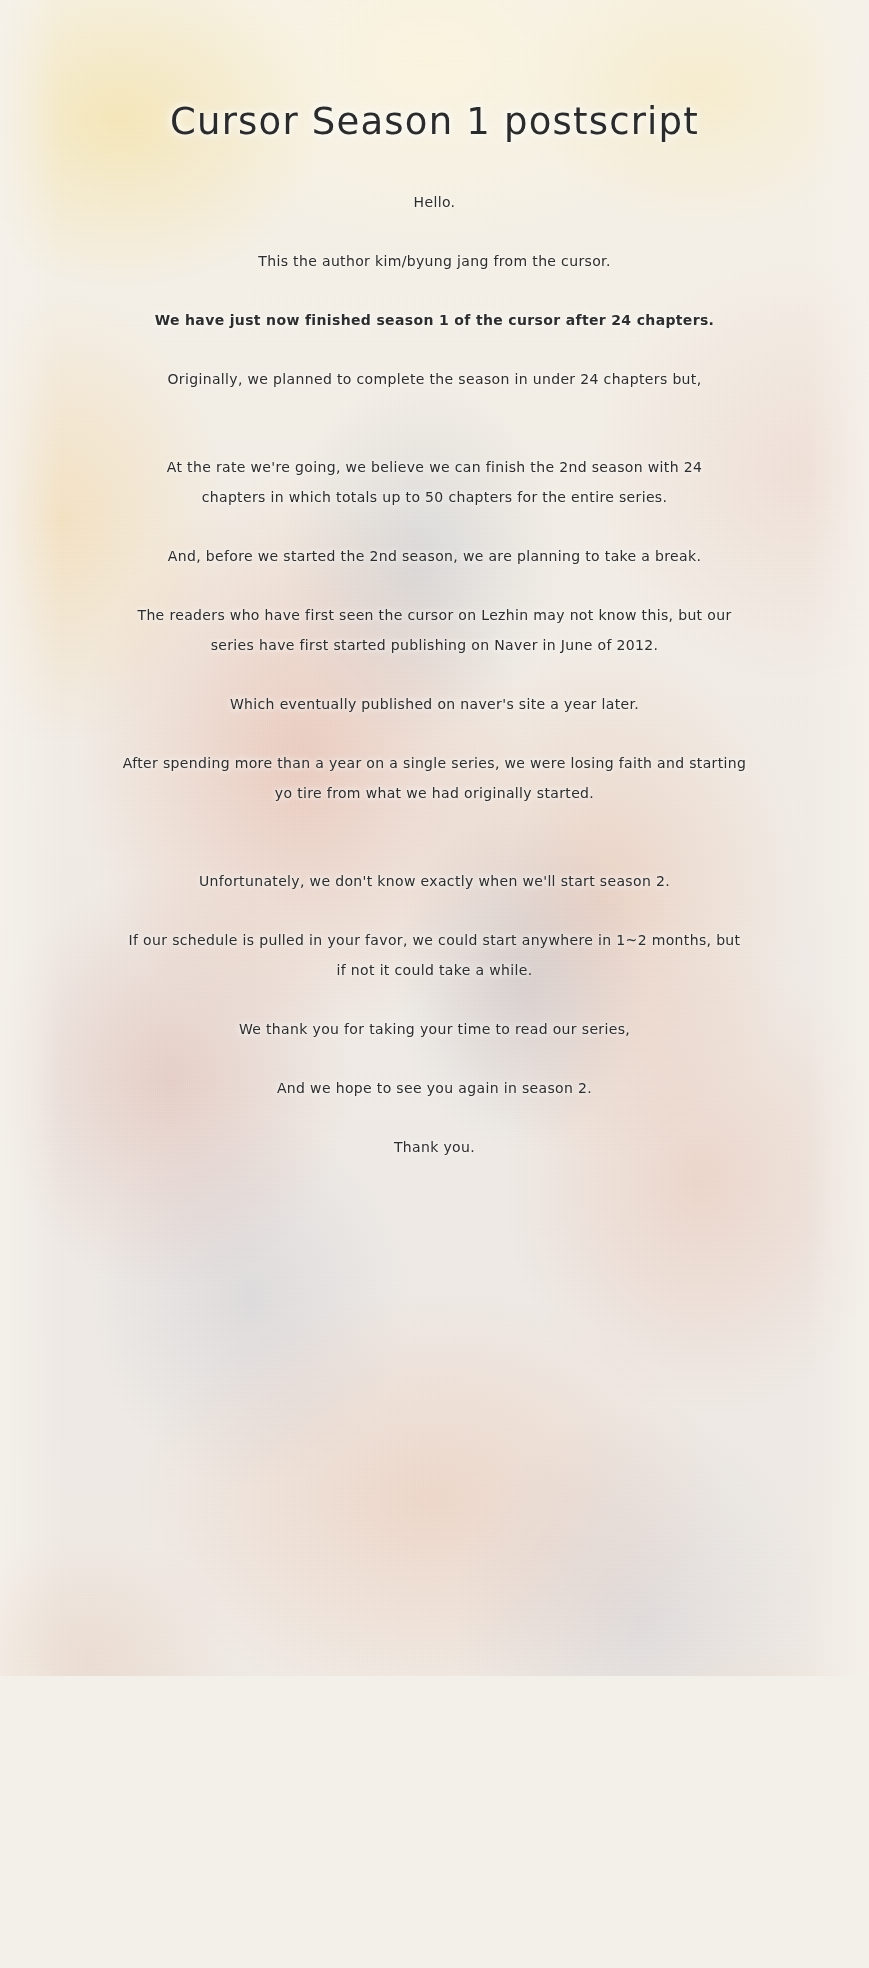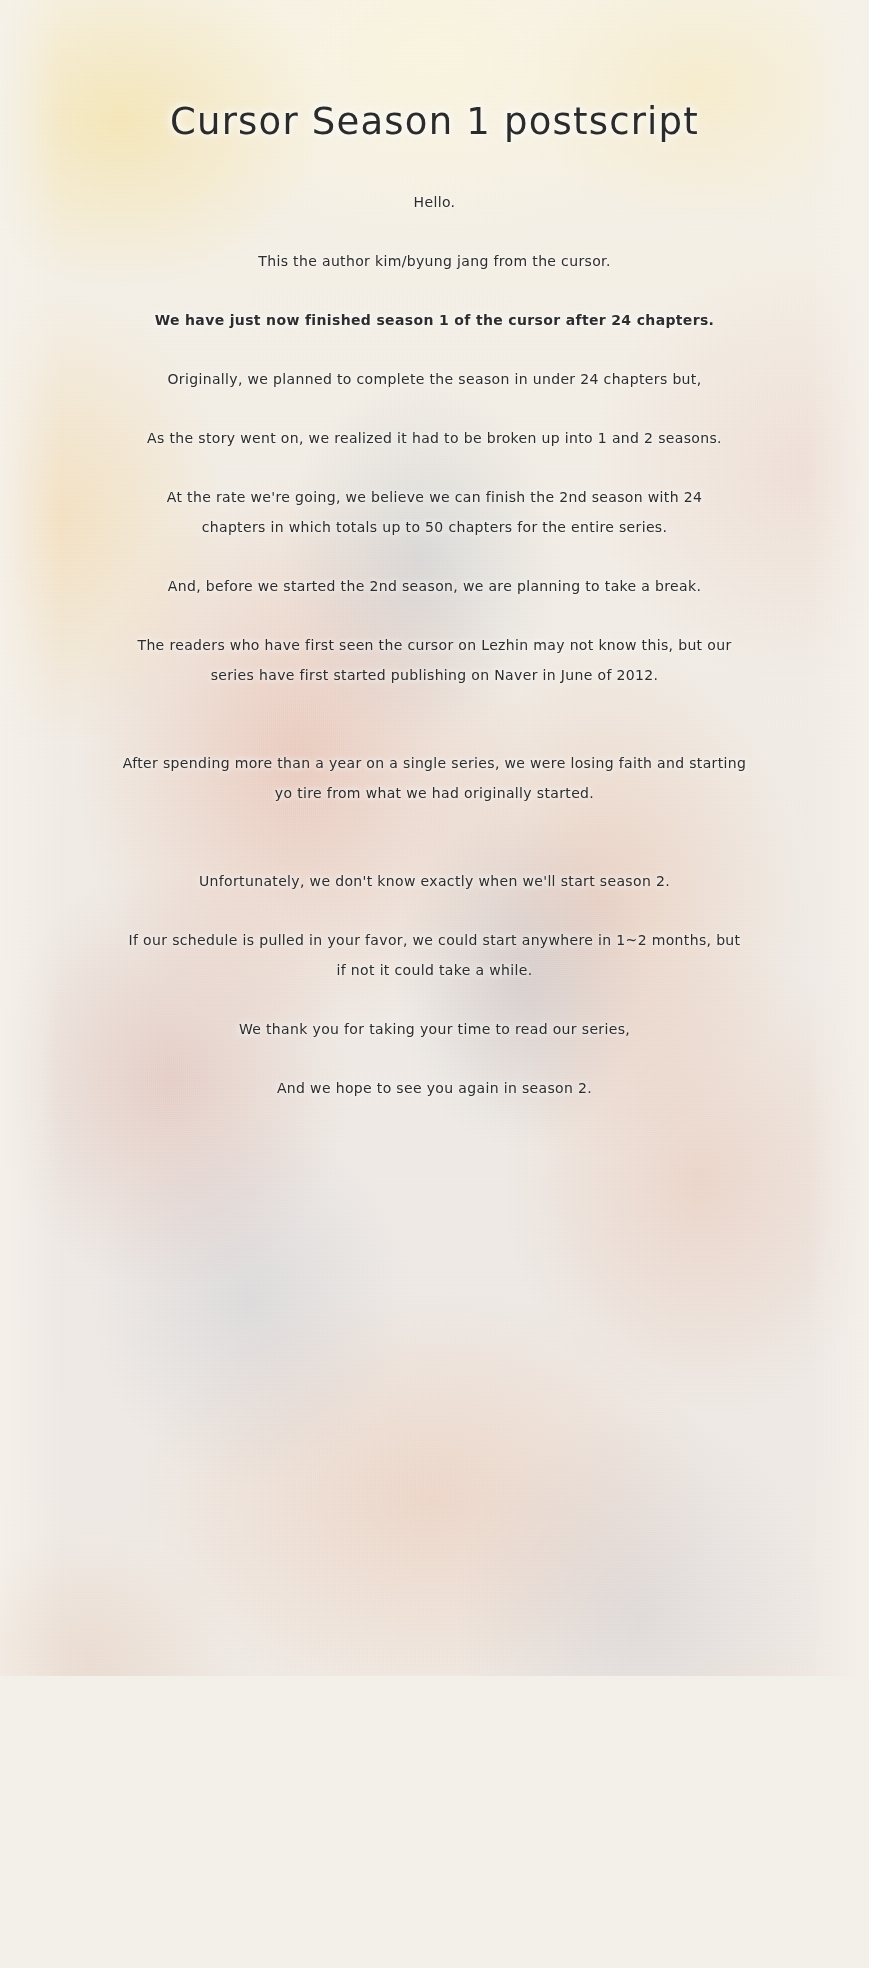--- a/index.html
+++ b/index.html
@@ -147,40 +147,40 @@
     <div class="p-wrap" style="max-width:600px;font-weight:bold;">
       <p class="para">We have just now finished season 1 of the cursor after 24 chapters.</p>
     </div>
     <div class="gap"></div>
 
     <div class="p-wrap" style="max-width:615px;">
       <p class="para">Originally, we planned to complete the season in under 24 chapters but,</p>
     </div>
     <div class="gap"></div>
 
-    <div class="p-wrap" style="max-width:620px;">
-      <p class="para">As the story went on, we realized it had to be broken up into 1 and 2 seasons.</p>
-    </div>
     <div class="gap"></div>
 
     <div class="p-wrap" style="max-width:600px;">
       <p class="para">At the rate we're going, we believe we can finish the 2nd season with 24 chapters in which totals up to 50 chapters for the entire series.</p>
     </div>
     <div class="gap"></div>
 
     <div class="p-wrap" style="max-width:615px;">
       <p class="para">And, before we started the 2nd season, we are planning to take a break.</p>
     </div>
     <div class="gap"></div>
 
     <div class="p-wrap" style="max-width:600px;">
       <p class="para">The readers who have first seen the cursor on Lezhin may not know this, but our series have first started publishing on Naver in June of 2012.</p>
     </div>
     <div class="gap"></div>
 
+    <div class="p-wrap" style="max-width:620px;">
+      <p class="para">Which eventually published on naver's site a year later.</p>
+    </div>
     <div class="gap"></div>
 
     <div class="p-wrap" style="max-width:625px;">
       <p class="para">After spending more than a year on a single series, we were losing faith and starting yo tire from what we had originally started.</p>
     </div>
     <div class="gap"></div>
 
     <div class="gap"></div>
 
     <div class="p-wrap" style="max-width:620px;">
@@ -196,15 +196,18 @@
     <div class="p-wrap">
       <p class="para">We thank you for taking your time to read our series,</p>
     </div>
     <div class="gap"></div>
 
     <div class="p-wrap">
       <p class="para">And we hope to see you again in season 2.</p>
     </div>
     <div class="gap"></div>
 
+    <div class="p-wrap">
+      <p class="para">Thank you.</p>
+    </div>
 
   </div>
 </div>
 
 </body></html>

